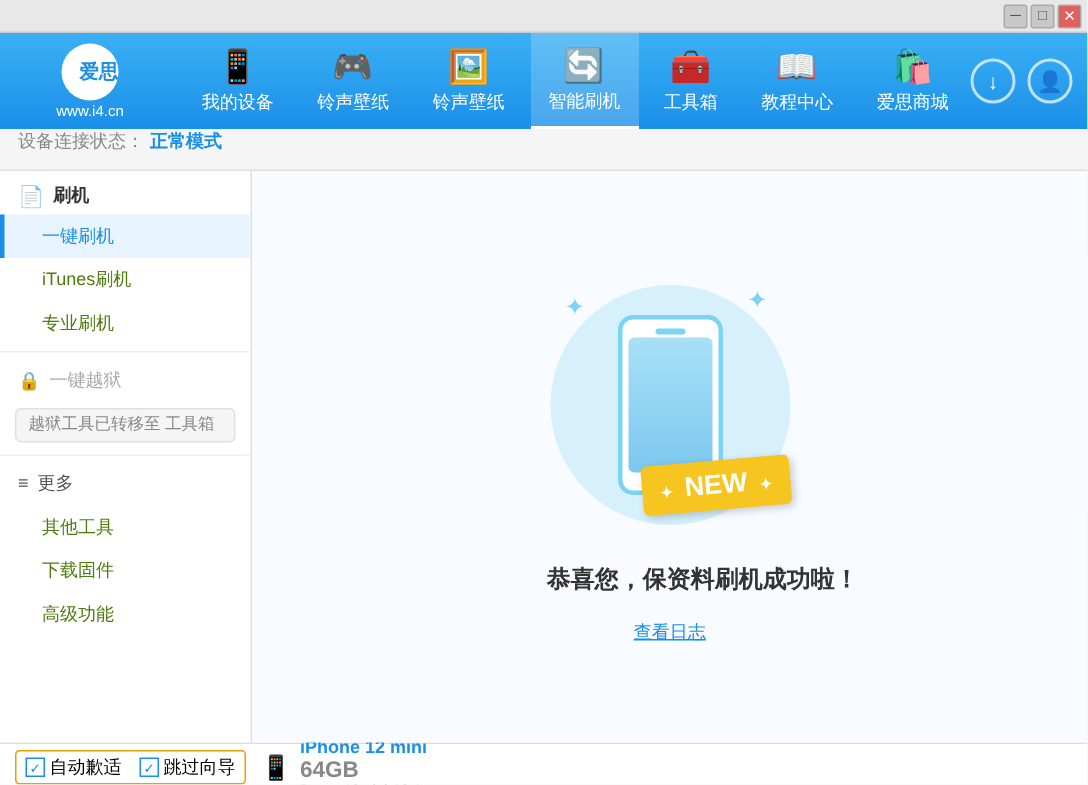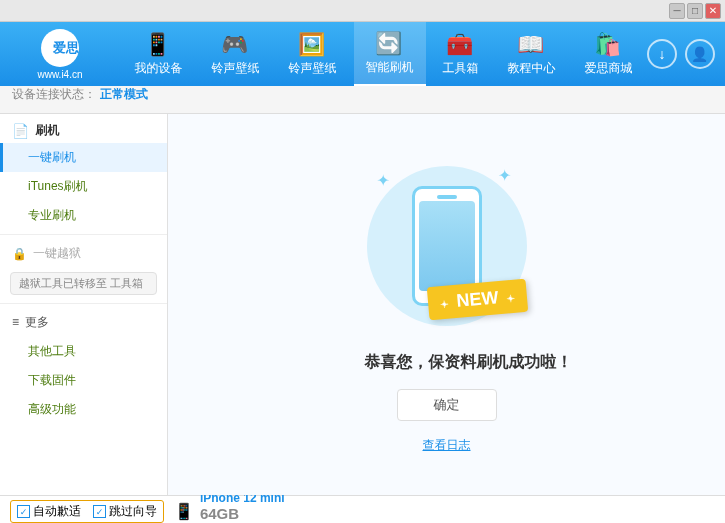--- a/index.html
+++ b/index.html
@@ -441,23 +441,20 @@
         </div>
         <div class="new-badge">
           <span>NEW</span>
         </div>
         <div class="sparkle sparkle-1">✦</div>
         <div class="sparkle sparkle-2">✦</div>
       </div>
 
       <div class="success-text">恭喜您，保资料刷机成功啦！</div>
 
-      <div class="confirm-btn">
-        <span>确定</span>
-      </div>
 
       <div class="secondary-link">查看日志</div>
     </div>
   </div>
 </div>
 
 <div style="background:white; border-top:1px solid #ddd;">
 
   <div style="display:flex; align-items:center; padding:4px 10px; border-bottom:1px solid #eee; height:32px;">
     <div style="border:1px solid #e8a000; border-radius:3px; padding:2px 6px; display:flex; gap:12px; align-items:center;">

